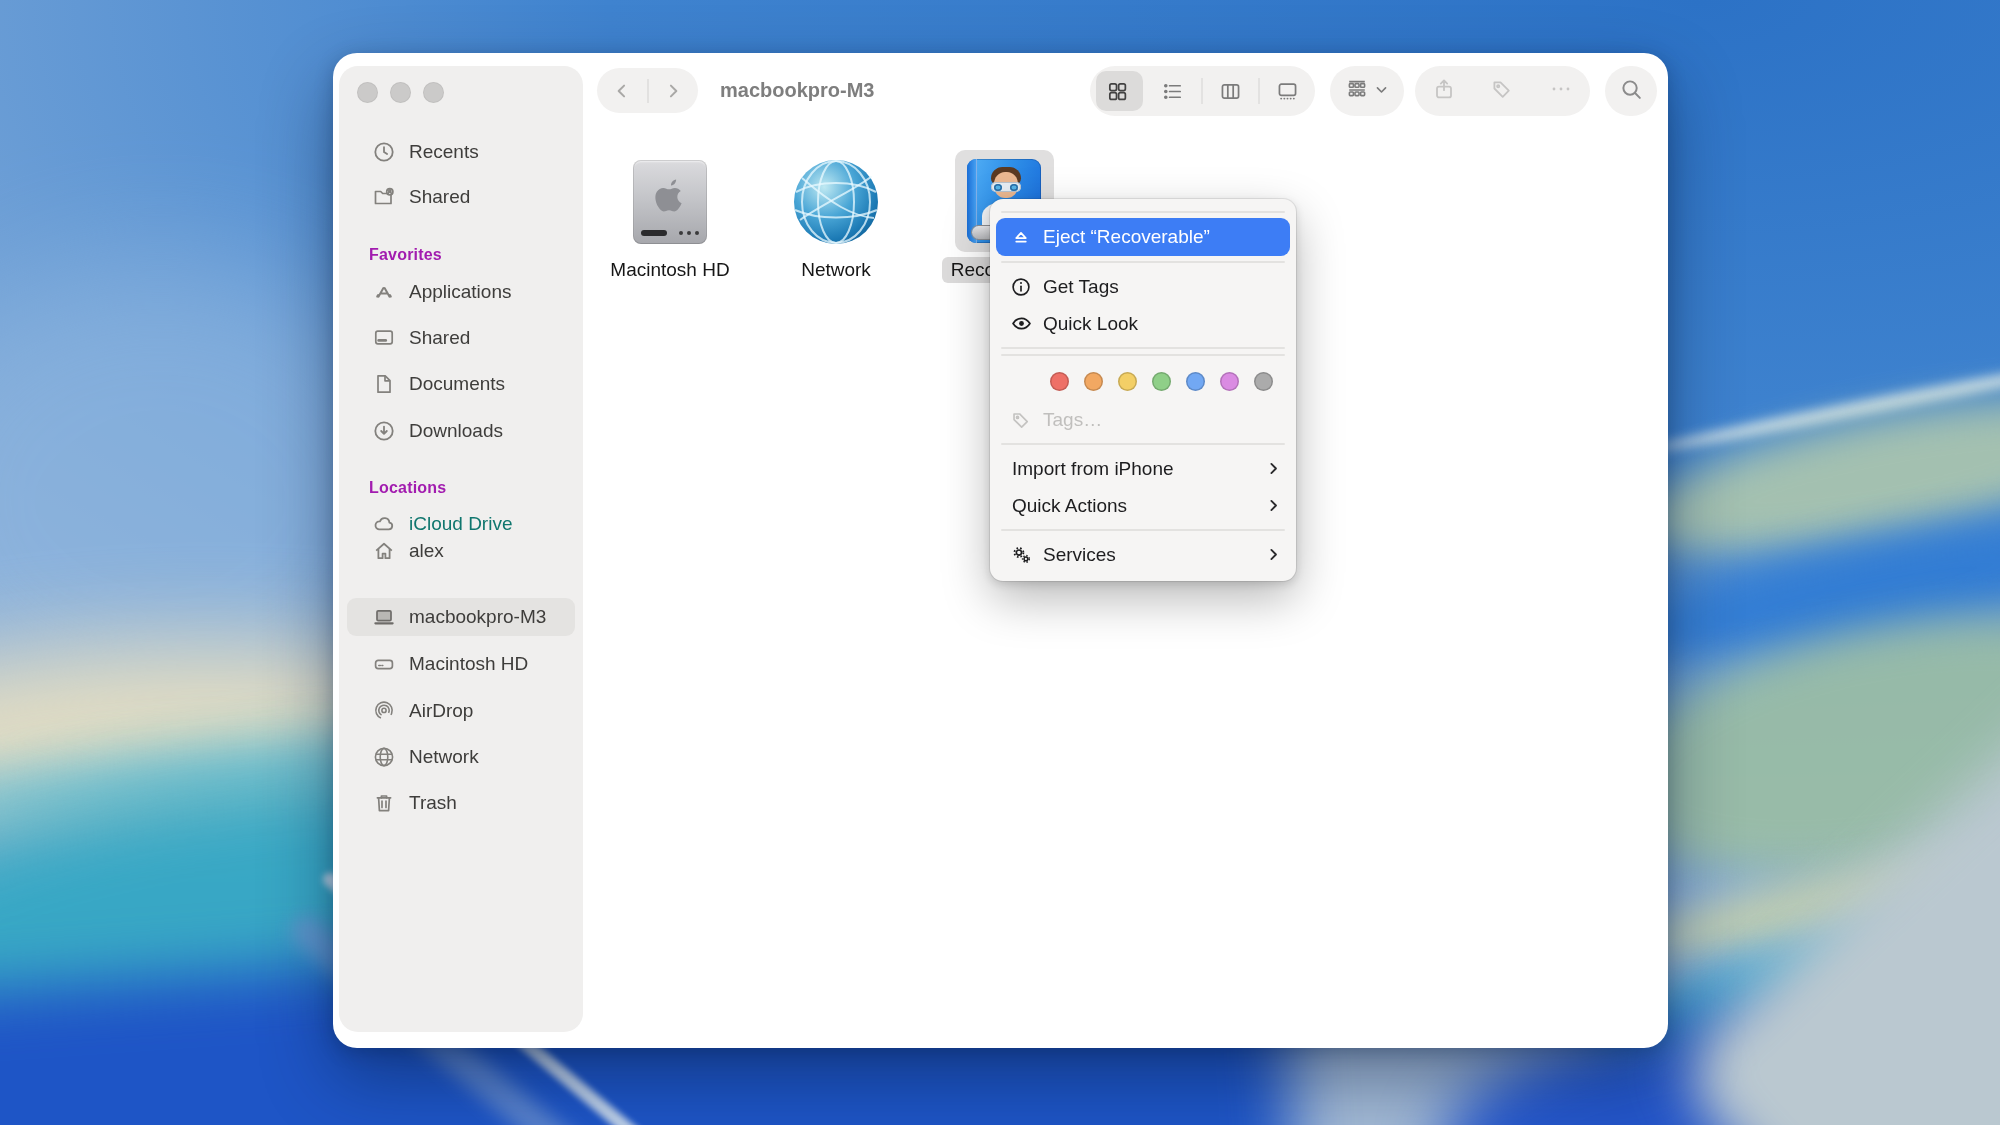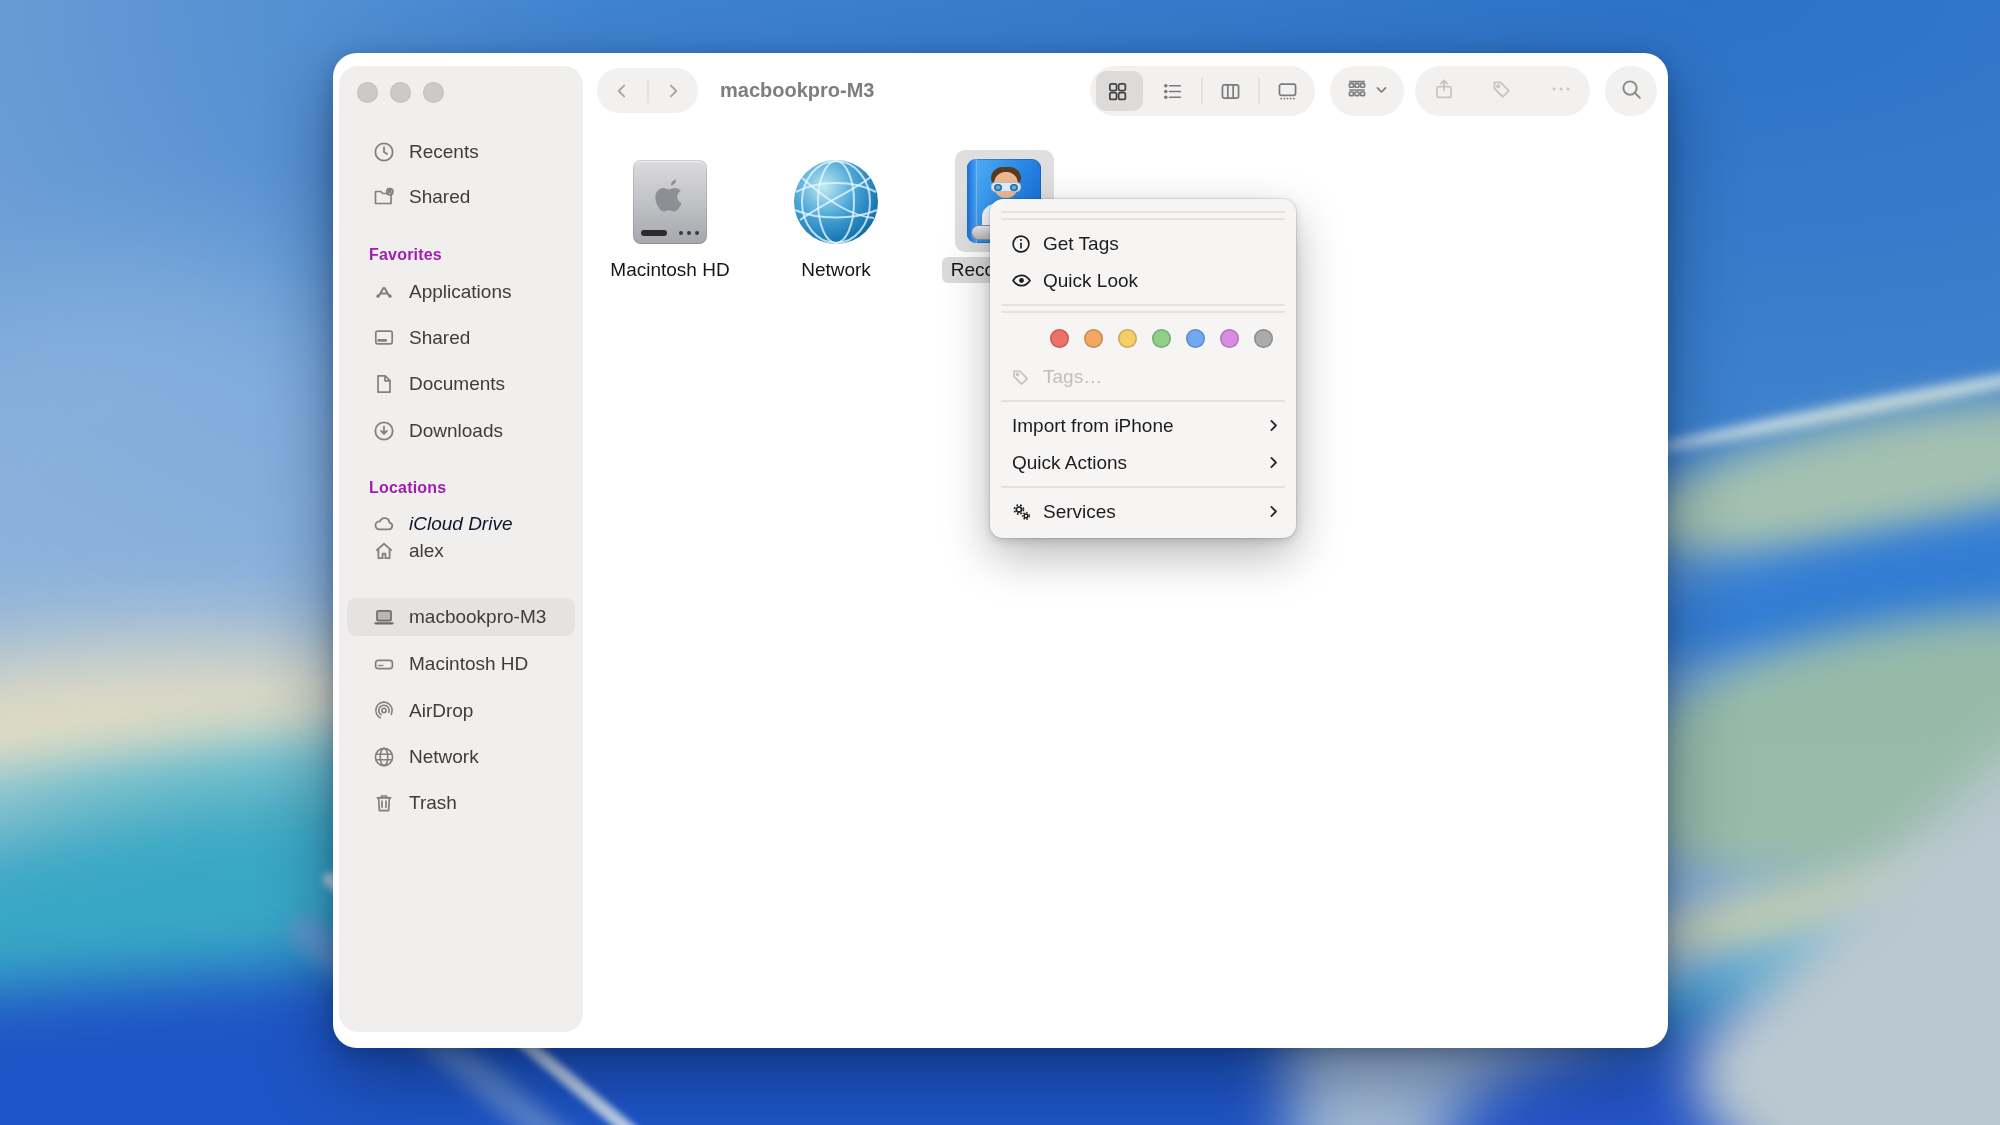--- a/index.html
+++ b/index.html
@@ -30,21 +30,21 @@
   
   .window { position:absolute; left:333px; top:53px; width:1335px; height:995px; background:#ffffff;
     border-radius:24px; box-shadow:0 30px 70px rgba(5,25,60,.45), 0 4px 18px rgba(5,25,60,.25); }
 
   
   .sidebar { position:absolute; left:6px; top:13px; width:244px; height:966px; background:#F0EFEE; border-radius:19px; }
   .traffic { position:absolute; top:16px; left:18px; display:flex; gap:12px; }
   .traffic span { width:21px; height:21px; border-radius:50%; background:#CBCAC9; box-shadow:inset 0 0 0 1px rgba(0,0,0,.05); }
   .sb-row { position:absolute; left:16px; right:10px; height:38px; display:flex; align-items:center; gap:10px; padding-left:14px; color:#3E3D3B; font-size:19px; border-radius:9px; }
   .sb-row .sbi { width:30px; height:30px; flex:0 0 30px; display:flex; align-items:center; justify-content:center; color:#83817D; }
-  .sb-row.dark { color:#0f172a;font-style:italic; }
+  .sb-row.dark { color:#0f766e; }
   .sb-row.selected { left:8px; right:8px; background:#E4E3E1; padding-left:22px; }
   .sb-head { position:absolute; left:30px; height:38px; display:flex; align-items:center; color:#a21caf; font-size:16px; font-weight:700; letter-spacing:.2px; }
 
   
   .toolbar { position:absolute; left:250px; top:0; right:0; height:92px; }
   .pill { position:absolute; top:13px; height:50px; background:#F2F1F0; border-radius:25px; display:flex; align-items:center; }
   .nav-pill { left:14px; width:101px; top:15px; height:45px; border-radius:23px; }
   .nav-btn { width:50px; height:45px; display:flex; align-items:center; justify-content:center; color:#A9A8A6; }
   .nav-div { width:2px; height:24px; background:#E2E1E0; }
   .title { position:absolute; left:137px; top:0; height:74px; display:flex; align-items:center; font-size:20px; font-weight:700; color:#7E7E7E; }
@@ -425,20 +425,29 @@
           <span class="handle"></span>
         </div>
       </div>
       <div class="flabel">Recoverable</div>
     </div>
   </div>
 
   <div class="cmenu">
     <div class="cm-sep"></div>
 
+    <div class="cm-row highlight">
+      <span class="ic">
+        <svg width="22" height="22" viewBox="0 0 24 24" fill="none" stroke="currentColor" stroke-width="1.9" stroke-linejoin="round" stroke-linecap="round">
+            <path d="M6.8 13.2 12 7.6l5.2 5.6z"></path>
+            <path d="M6.8 17h10.4"></path>
+          </svg>
+      </span>
+      <span class="lbl">Eject “Recoverable”</span>
+    </div>
     <div class="cm-sep"></div>
 
     <div class="cm-row">
       <span class="ic">
         <svg width="22" height="22" viewBox="0 0 24 24" fill="none" stroke="currentColor" stroke-width="1.8" stroke-linecap="round">
             <circle cx="12" cy="12" r="8.6"></circle>
             <path d="M12 11.2v5.2"></path>
             <circle cx="12" cy="7.7" r="1.1" fill="currentColor" stroke="none"></circle>
           </svg>
       </span>

